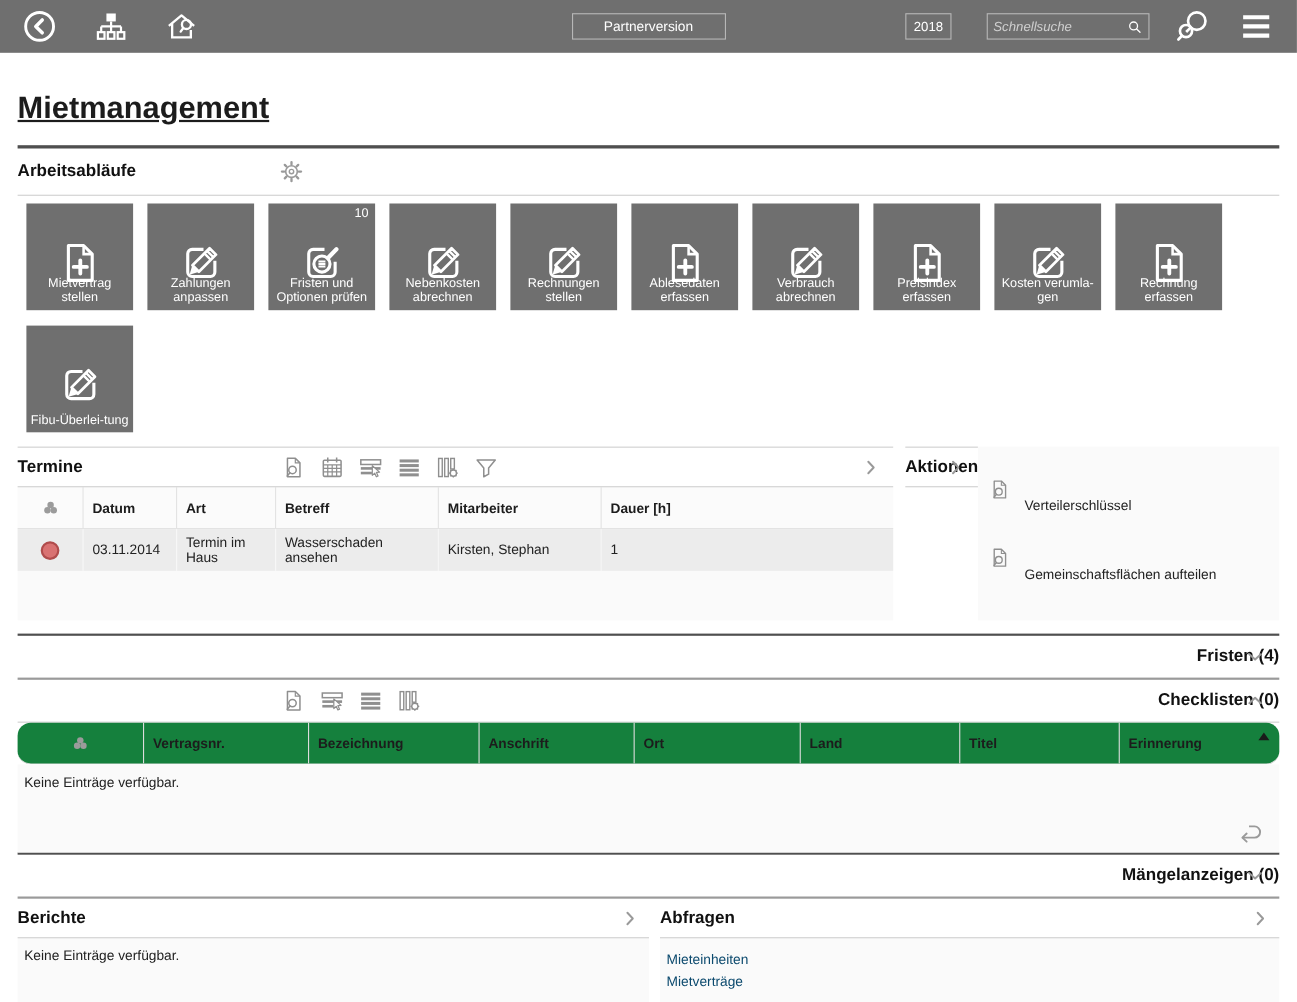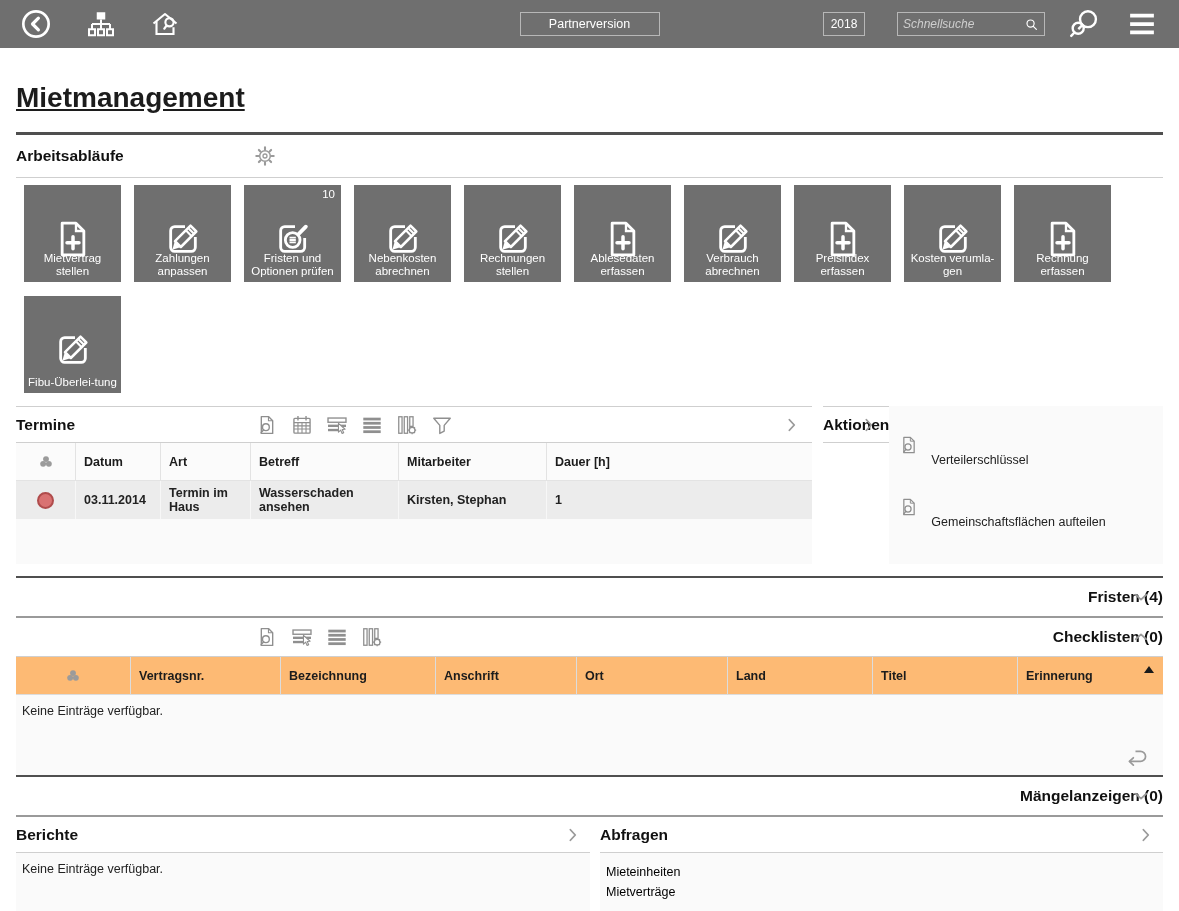--- a/index.html
+++ b/index.html
@@ -51,21 +51,21 @@
   
   .mid-row { display:flex; gap:11px; }
   .panel-l { width:796px; }
   .panel-r { width:340px; display:flex; }
   .panel-header { height:37px; border-top:1px solid #cfcfcf; border-bottom:1px solid #cfcfcf;
                   display:flex; align-items:center; position:relative; }
   .toolbar { position:absolute; left:240px; display:flex; align-items:center; gap:13px; color:#8f8f8f; }
   .toolbar .tbtn { background:none; border:none; color:#8f8f8f; cursor:pointer; display:flex; }
   .panel-header .chev { position:absolute; right:11px; }
 
-  .t-grid { display:grid; grid-template-columns:59px 85px 90px 148px 148px 1fr; align-items:center;font-weight:bold; }
+  .t-grid { display:grid; grid-template-columns:59px 85px 90px 148px 148px 1fr; align-items:center; }
   .t-head { height:38px; background:#fbfbfb; border-bottom:1px solid #e3e3e3; font-weight:bold; font-size:12.5px; }
   .t-head > div { padding:0 8px; height:100%; display:flex; align-items:center; border-left:1px solid #e3e3e3; cursor:pointer; }
   .t-head > div:first-child { border-left:none; justify-content:center; color:#9b9b9b; }
   .t-row { height:38px; background:#ececec; font-size:12.5px; color:#222; cursor:pointer; }
   .t-row > div { padding:0 8px; height:100%; display:flex; align-items:center; border-left:1px solid #f7f7f7; }
   .t-row > div:first-child { border-left:none; justify-content:center; }
   .alright { justify-content:flex-start; padding-right:10px !important; }
   .t-fill { height:45px; background:#fafafa; }
   .dot { width:17px; height:17px; border-radius:50%; background:#d97272; border:2px solid #b04c4c; }
 
@@ -73,35 +73,35 @@
   .akt-item { display:flex; align-items:center; gap:12px; padding:9px 10px; color:#8f8f8f;
               background:none; border:none; cursor:pointer; width:100%; }
   .akt-item .albl { font-size:12.5px; color:#222;margin-top:30px; }
 
   
   .bar-header { height:38px; display:flex; align-items:center; position:relative;justify-content:flex-end; }
   .bar-header .chev { position:absolute; right:13px; }
 
   
   .c-grid { display:grid; grid-template-columns:114px 150px 155px 141px 151px 145px 145px 1fr; align-items:center; }
-  .c-head { height:38px; background:#fdba74; border-bottom:1px solid #dcdcdc; font-weight:bold; font-size:12.5px; position:relative; }
+  .c-head { height:38px; background:#15803d; border-bottom:1px solid #dcdcdc; font-weight:bold; font-size:12.5px; position:relative;border-radius:12px; }
   .c-head > div { padding:0 8px; height:100%; display:flex; align-items:center; border-left:1px solid #dcdcdc; cursor:pointer; }
   .c-head > div:first-child { border-left:none; justify-content:center; color:#9b9b9b; }
   .sort-asc { position:absolute; right:9px; top:9px; width:0; height:0; cursor:pointer;
               border-left:5px solid transparent; border-right:5px solid transparent; border-bottom:7px solid #1a1a1a; }
   .c-empty { height:80px; background:#fafafa; position:relative; font-size:12.5px; color:#222; padding:9px 0 0 6px; }
   .c-empty .return { position:absolute; right:13px; bottom:4px; color:#9a9a9a; background:none; border:none; cursor:pointer; }
 
   
   .bot-row { display:flex; gap:10px; }
   .bot-l { width:574px; } .bot-r { flex:1; }
   .bot-header { height:36px; border-bottom:1px solid #cfcfcf; display:flex; align-items:center; position:relative; }
   .bot-header .chev { position:absolute; right:8px; }
   .bot-body { height:71px; background:#fafafa; padding:9px 0 0 6px; font-size:12.5px; color:#222; }
-  .qlink { display:block; background:none; border:none; font-size:12.5px; color:#000000;
+  .qlink { display:block; background:none; border:none; font-size:12.5px; color:#0c4a6e;
            padding:1px 0; line-height:18px; cursor:pointer; text-align:center; }
 </style>
 </head>
 <body>
 
 <svg width="0" height="0" style="position:absolute">
   <defs>
     <symbol id="i-back" viewBox="0 0 24 24">
         <circle cx="12" cy="12" r="9.5" fill="none" stroke="currentColor" stroke-width="2"></circle>
         <polyline points="13.8,7.6 9.4,12 13.8,16.4" fill="none" stroke="currentColor" stroke-width="2.4" stroke-linecap="round" stroke-linejoin="round"></polyline>

